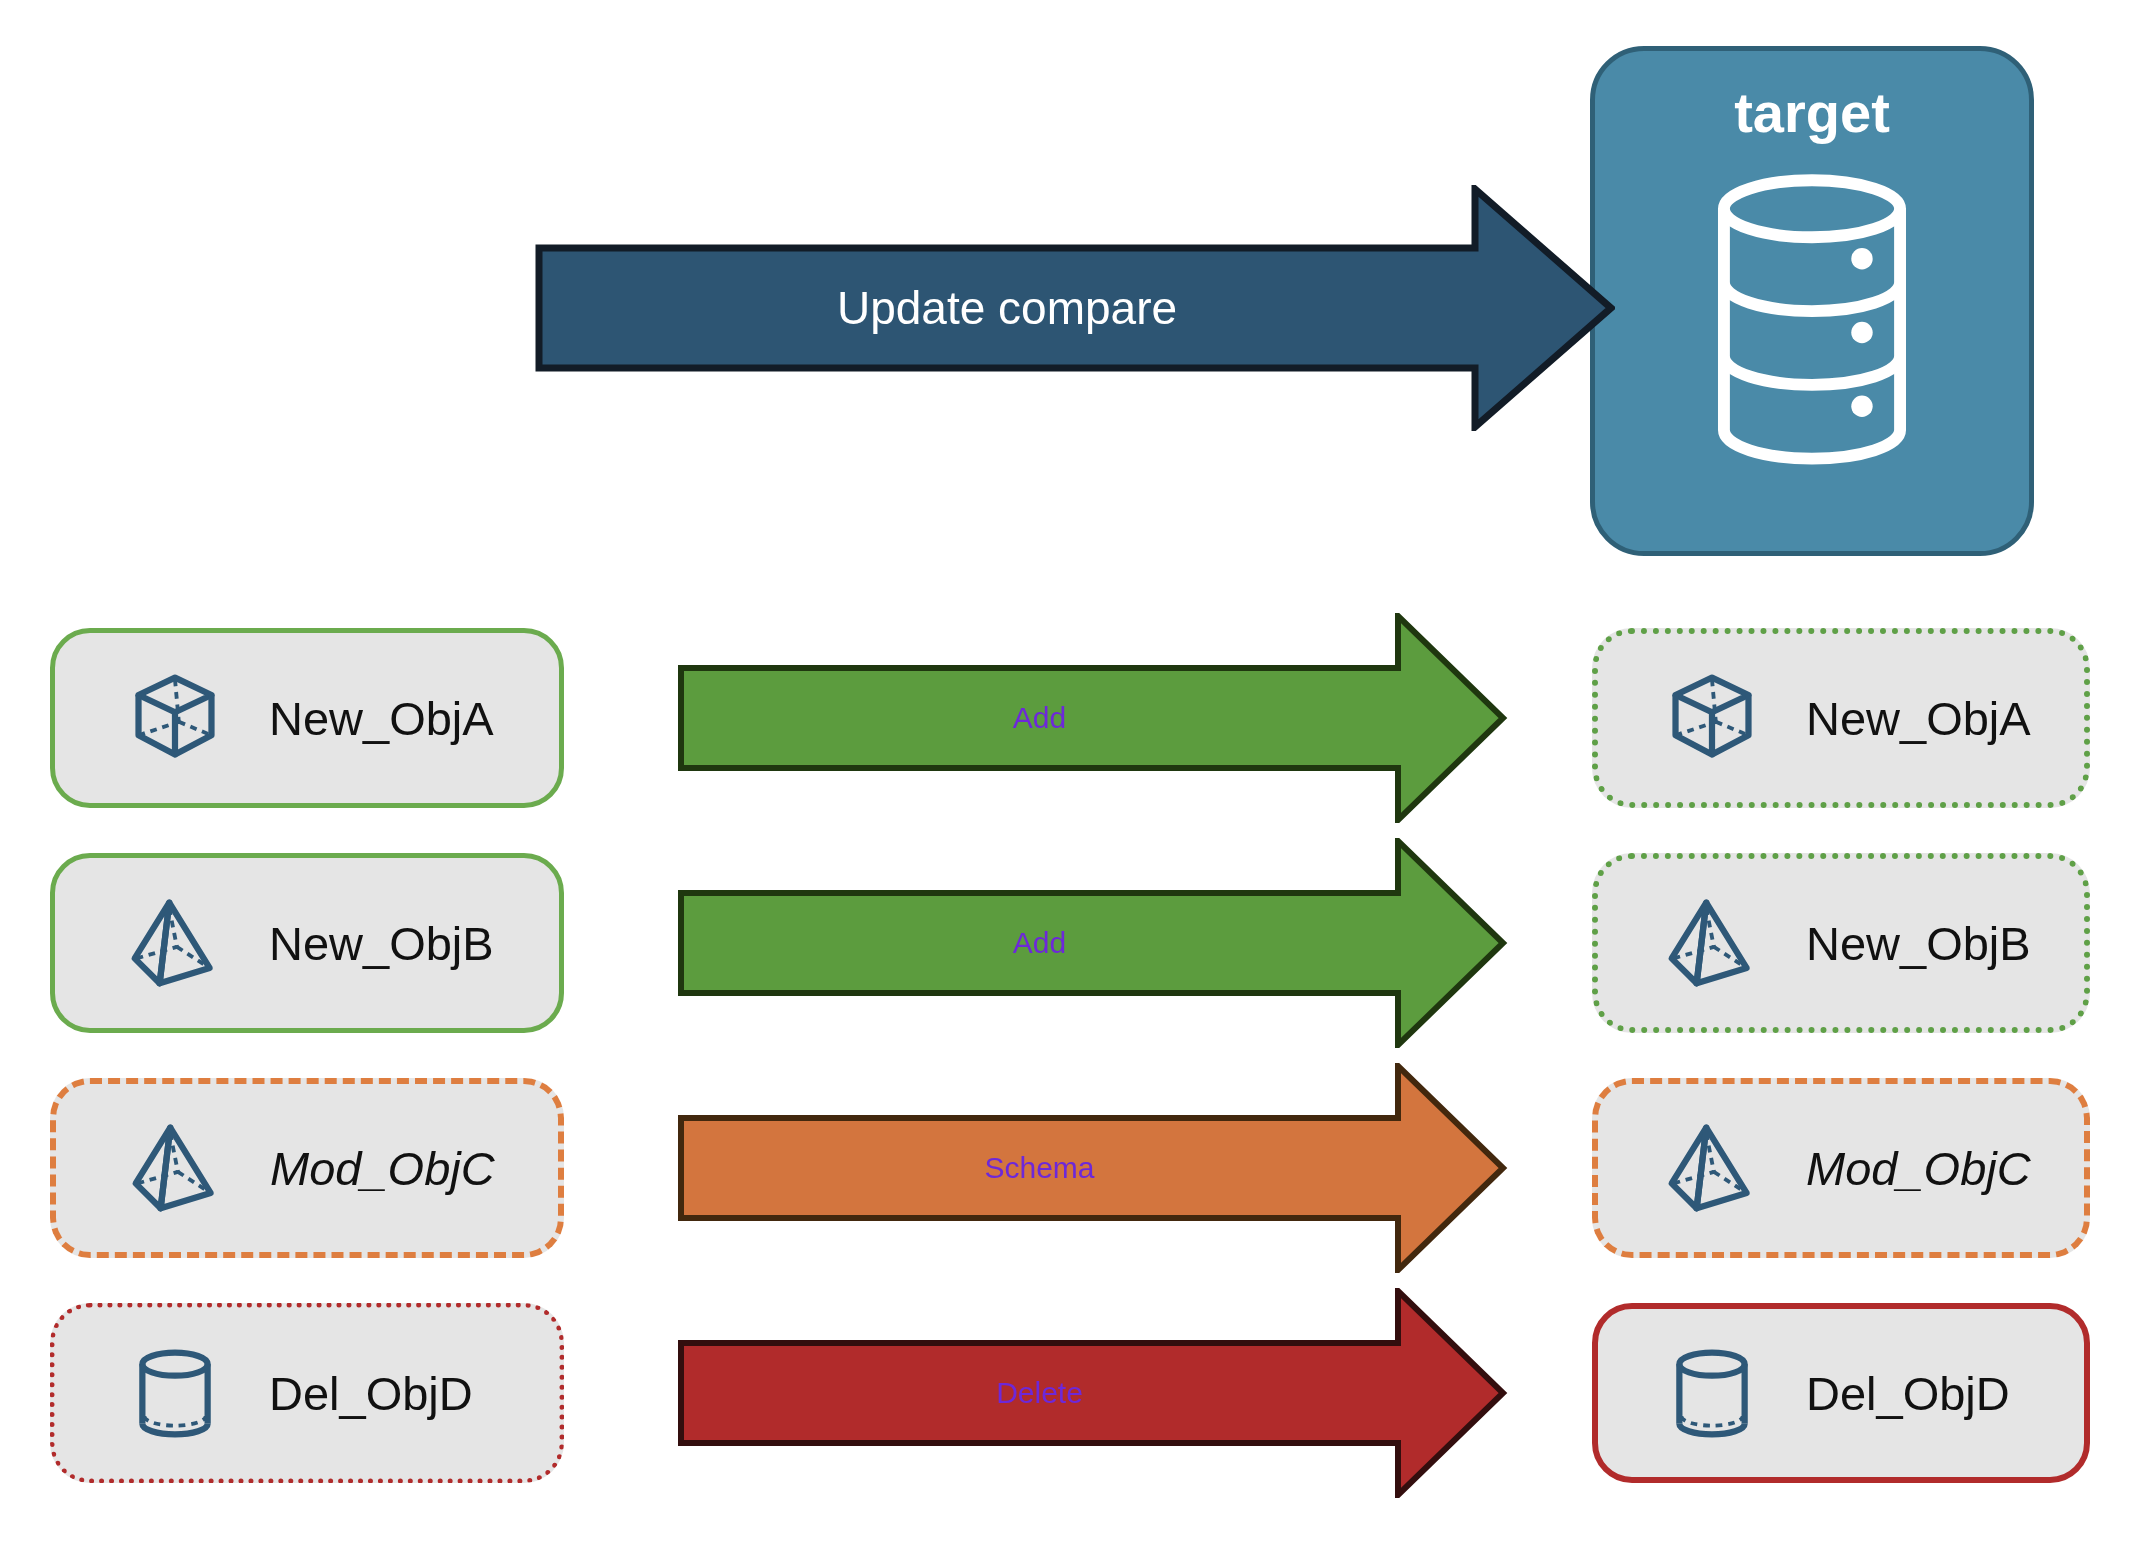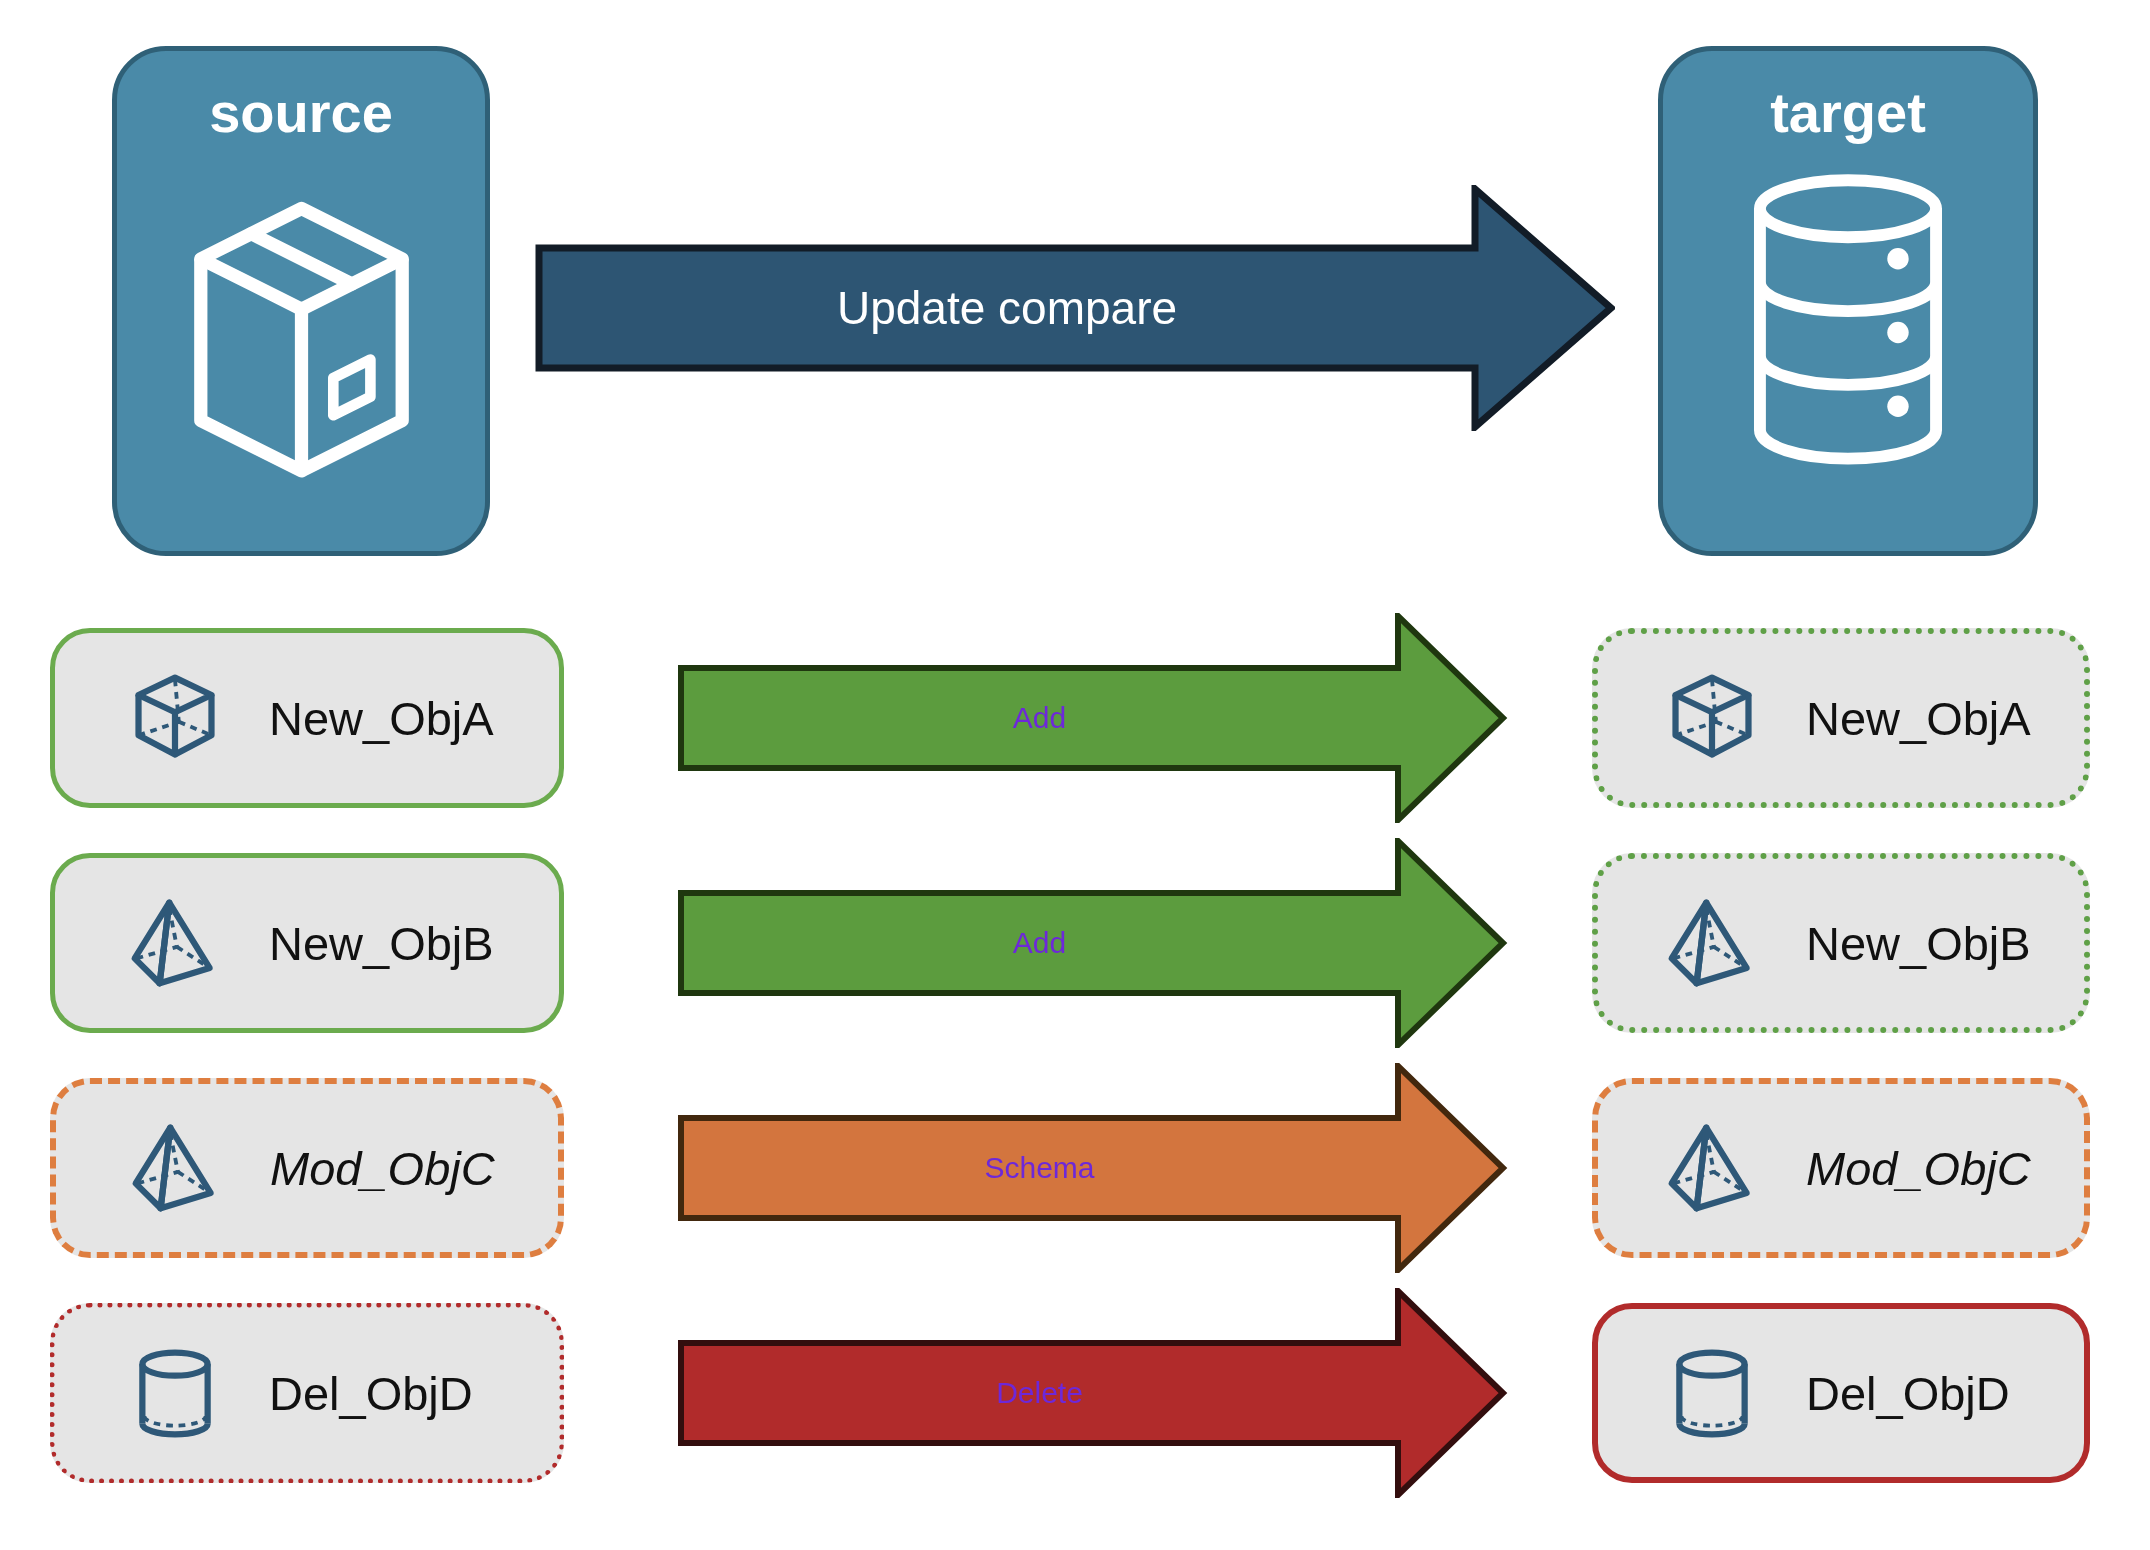--- a/index.html
+++ b/index.html
@@ -9,21 +9,21 @@
   }
 
   
   .node {
     position:absolute; top:46px; height:510px;
     background:var(--node-fill); border:5px solid var(--node-border);
     border-radius:54px; box-sizing:border-box;
     display:flex; flex-direction:column; align-items:center;
   }
   .node.source { left:112px; width:378px; }
-  .node.target { left:1658px; width:380px; }
+  .node.target { left:1590px; width:444px; }
   .node-title {
     margin-top:30px; color:#ffffff; font-size:56px; font-weight:700; line-height:64px;
   }
   .node-icon { color:#ffffff; }
   .node.source .node-icon { width:265px; height:308px; margin-top:42px; }
   .node.target .node-icon { width:238px; height:300px; margin-top:28px; }
 
   
   .compare-arrow-svg { position:absolute; left:535px; top:185px; width:1080px; height:246px; }
   .compare-arrow-svg polygon { fill:var(--compare-arrow-fill); stroke:#121c27; stroke-width:7; }
@@ -102,26 +102,20 @@
       <ellipse cx="50" cy="20" rx="34" ry="12" fill="none" stroke="currentColor" stroke-width="6.5"></ellipse>
       <line x1="16" y1="20" x2="16" y2="82" stroke="currentColor" stroke-width="6.5"></line>
       <line x1="84" y1="20" x2="84" y2="82" stroke="currentColor" stroke-width="6.5"></line>
       <path d="M16,82 A34,11 0 0 0 84,82" fill="none" stroke="currentColor" stroke-width="6.5"></path>
     </symbol>
   </defs>
 </svg>
 
 <div class="canvas">
 
-  <div class="node source">
-    <div class="node-title">source</div>
-    <svg class="node-icon" viewBox="0 0 100 116">
-        <use href="#sym-package"></use>
-      </svg>
-  </div>
 
   <div class="node target">
     <div class="node-title">target</div>
     <svg class="node-icon" viewBox="0 0 100 126">
         <use href="#sym-database"></use>
       </svg>
   </div>
 
   <svg class="compare-arrow-svg" viewBox="0 0 1080 246">
     <polygon points="4,63 940,63 940,4 1076,123 940,242 940,183 4,183"></polygon>

